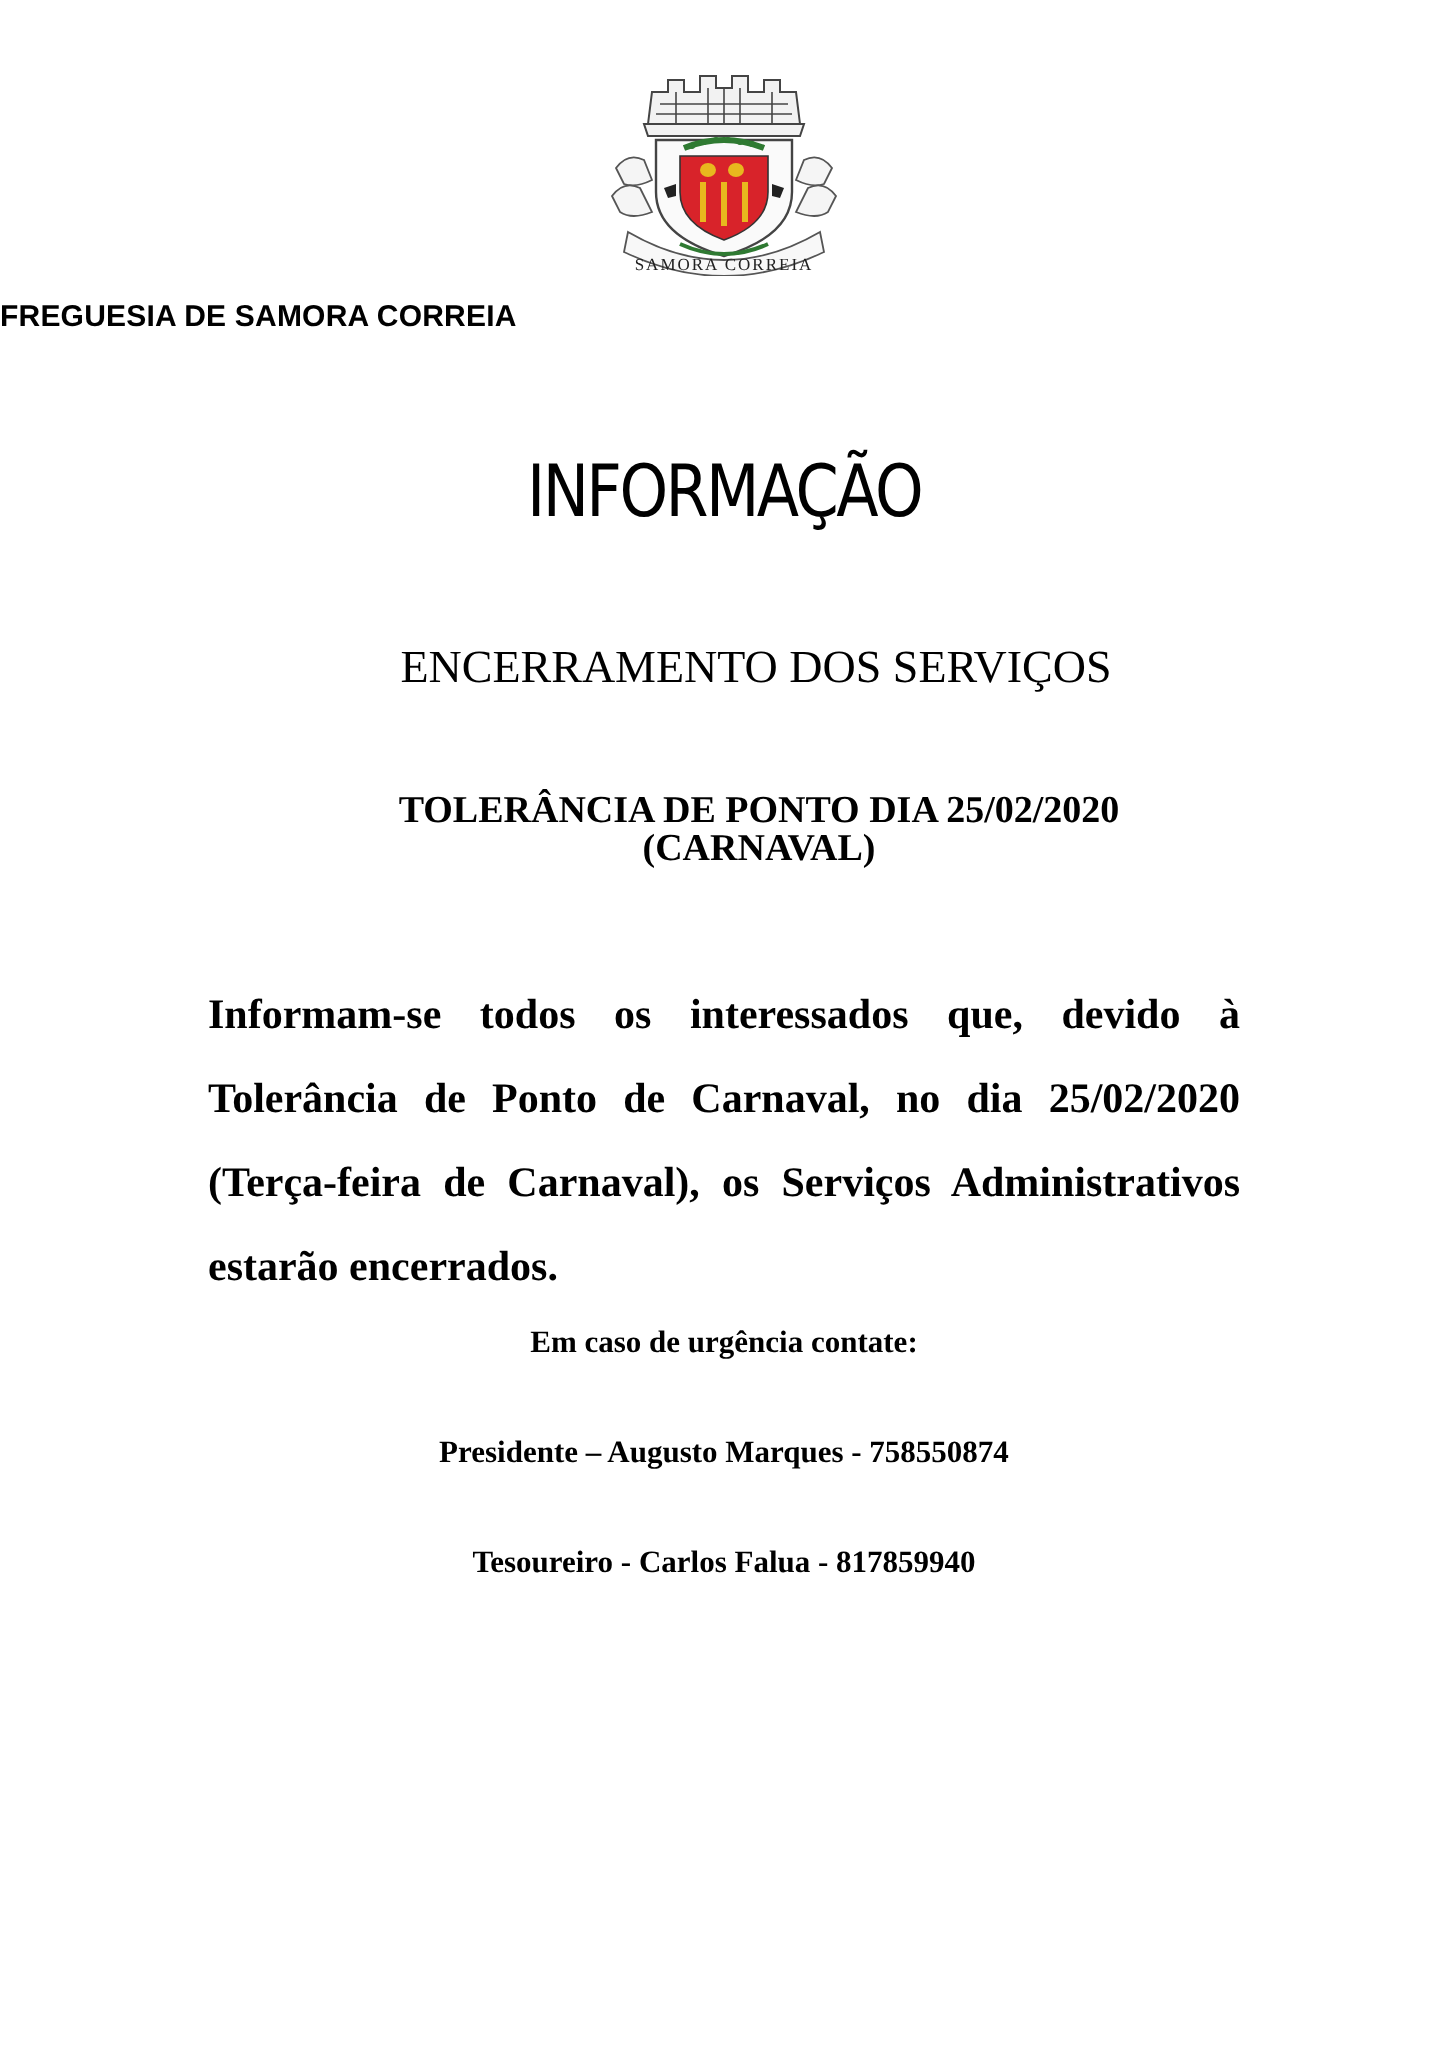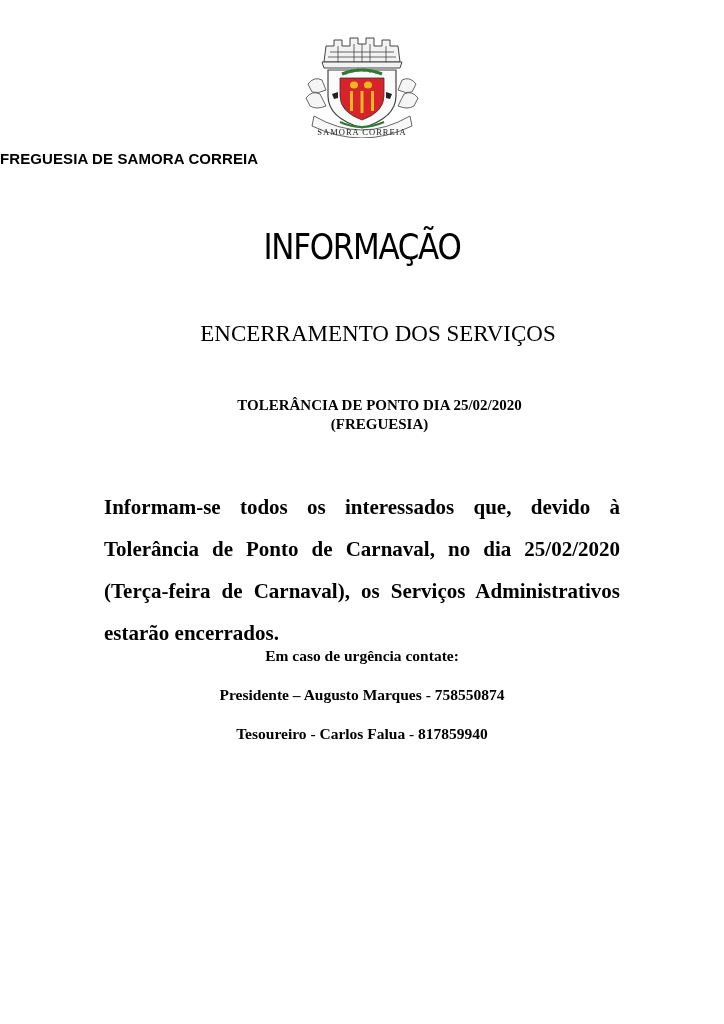--- a/index.html
+++ b/index.html
@@ -57,21 +57,21 @@
       font-size: 23px;
       margin-left: 32px;
     }
     .tolerance {
       position: absolute;
       left: 0; right: 0;
       top: 396px;
       text-align: center;
       font-family: "Liberation Serif", serif;
       font-weight: bold;
-      font-size: 15px;
+      font-size: 19px;
       line-height: 19px;
       padding-left: 35px;
     }
     .body-text {
       position: absolute;
       left: 104px;
       width: 516px;
       top: 486px;
       font-family: "Liberation Serif", serif;
       font-weight: bold;
@@ -85,20 +85,21 @@
       left: 0; right: 0;
       top: 646px;
       text-align: center;
       font-family: "Liberation Serif", serif;
       font-weight: bold;
       font-size: 15.5px;
     }
     .contacts div {
       height: 39px;
       line-height: 20px;
+      margin-top: 16px;
     }
   </style>
 </head>
 <body>
 
 <div class="page">
 
   <div class="crest">
     <svg width="116" height="106" viewBox="0 0 116 106">
 
@@ -158,21 +159,21 @@
   </div>
 
   <div class="org-name">FREGUESIA DE SAMORA CORREIA</div>
 
   <div class="title">INFORMAÇÃO</div>
 
   <div class="subtitle">ENCERRAMENTO DOS SERVIÇOS</div>
 
   <div class="tolerance">
     <div>TOLERÂNCIA DE PONTO DIA 25/02/2020</div>
-    <div>(FREGUESIA)</div>
+    <div>(CARNAVAL)</div>
   </div>
 
   <div class="body-text">Informam-se todos os interessados que, devido à Tolerância de Ponto de Carnaval, no dia 25/02/2020 (Terça-feira de Carnaval), os Serviços Administrativos estarão encerrados.</div>
 
   <div class="contacts">
     <div>Em caso de urgência contate:</div>
     <div>Presidente – Augusto Marques - 758550874</div>
     <div>Tesoureiro - Carlos Falua - 817859940</div>
   </div>
 

